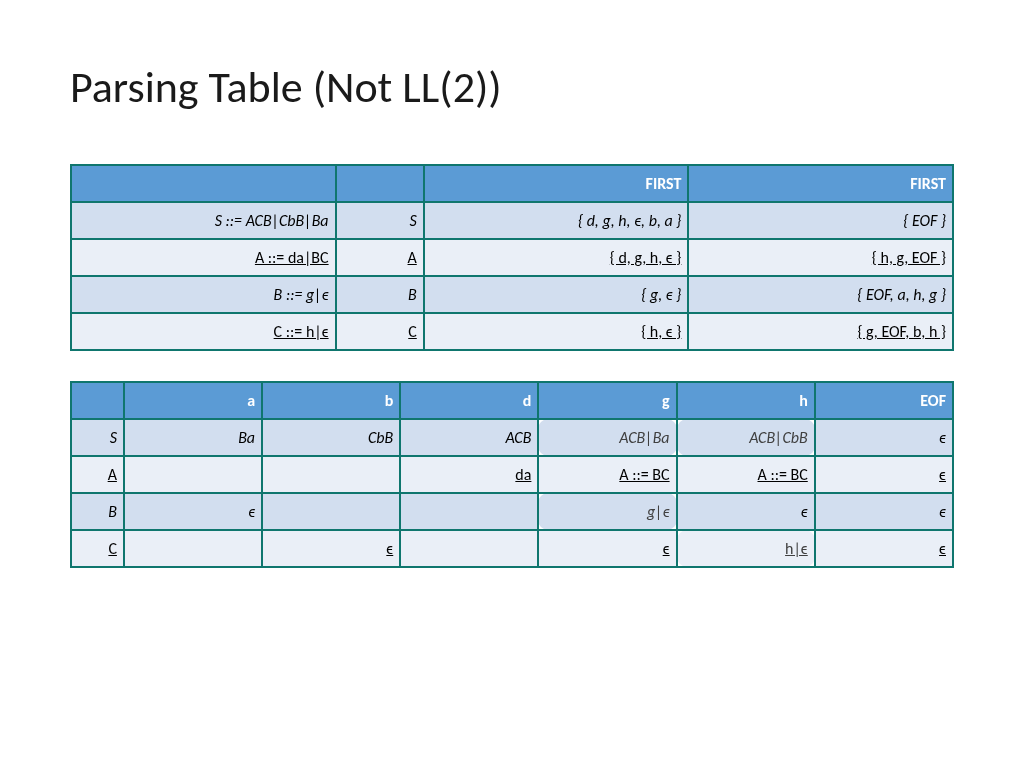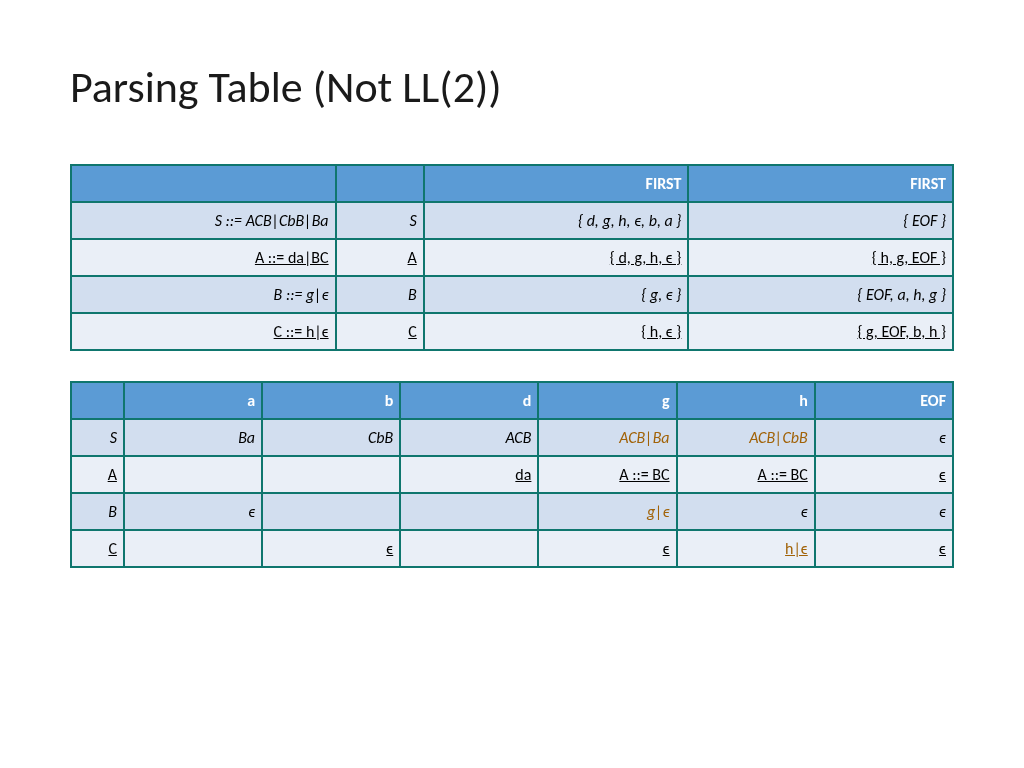--- a/index.html
+++ b/index.html
@@ -30,21 +30,21 @@
     border: 2px solid #0f766e;
     vertical-align: middle;
   }
   th {
     background: #5b9bd5;
     color: #ffffff;
     font-weight: 700;
   }
   .row-dark td { background: #d2deef; font-style: italic; }
   .row-light td { background: #eaeff7; text-decoration: underline; }
-  .conflict { color: #a16207; }
+  .conflict { color: #404040; border-radius: 10px; }
   
   .t1 col.c1 { width: 30%; }
   .t1 col.c2 { width: 10%; }
   .t1 col.c3 { width: 30%; }
   .t1 col.c4 { width: 30%; }
   
   .t2 col.c0 { width: 6%; }
   .t2 col.cn { width: 15.666%; }
 </style>
 </head>

